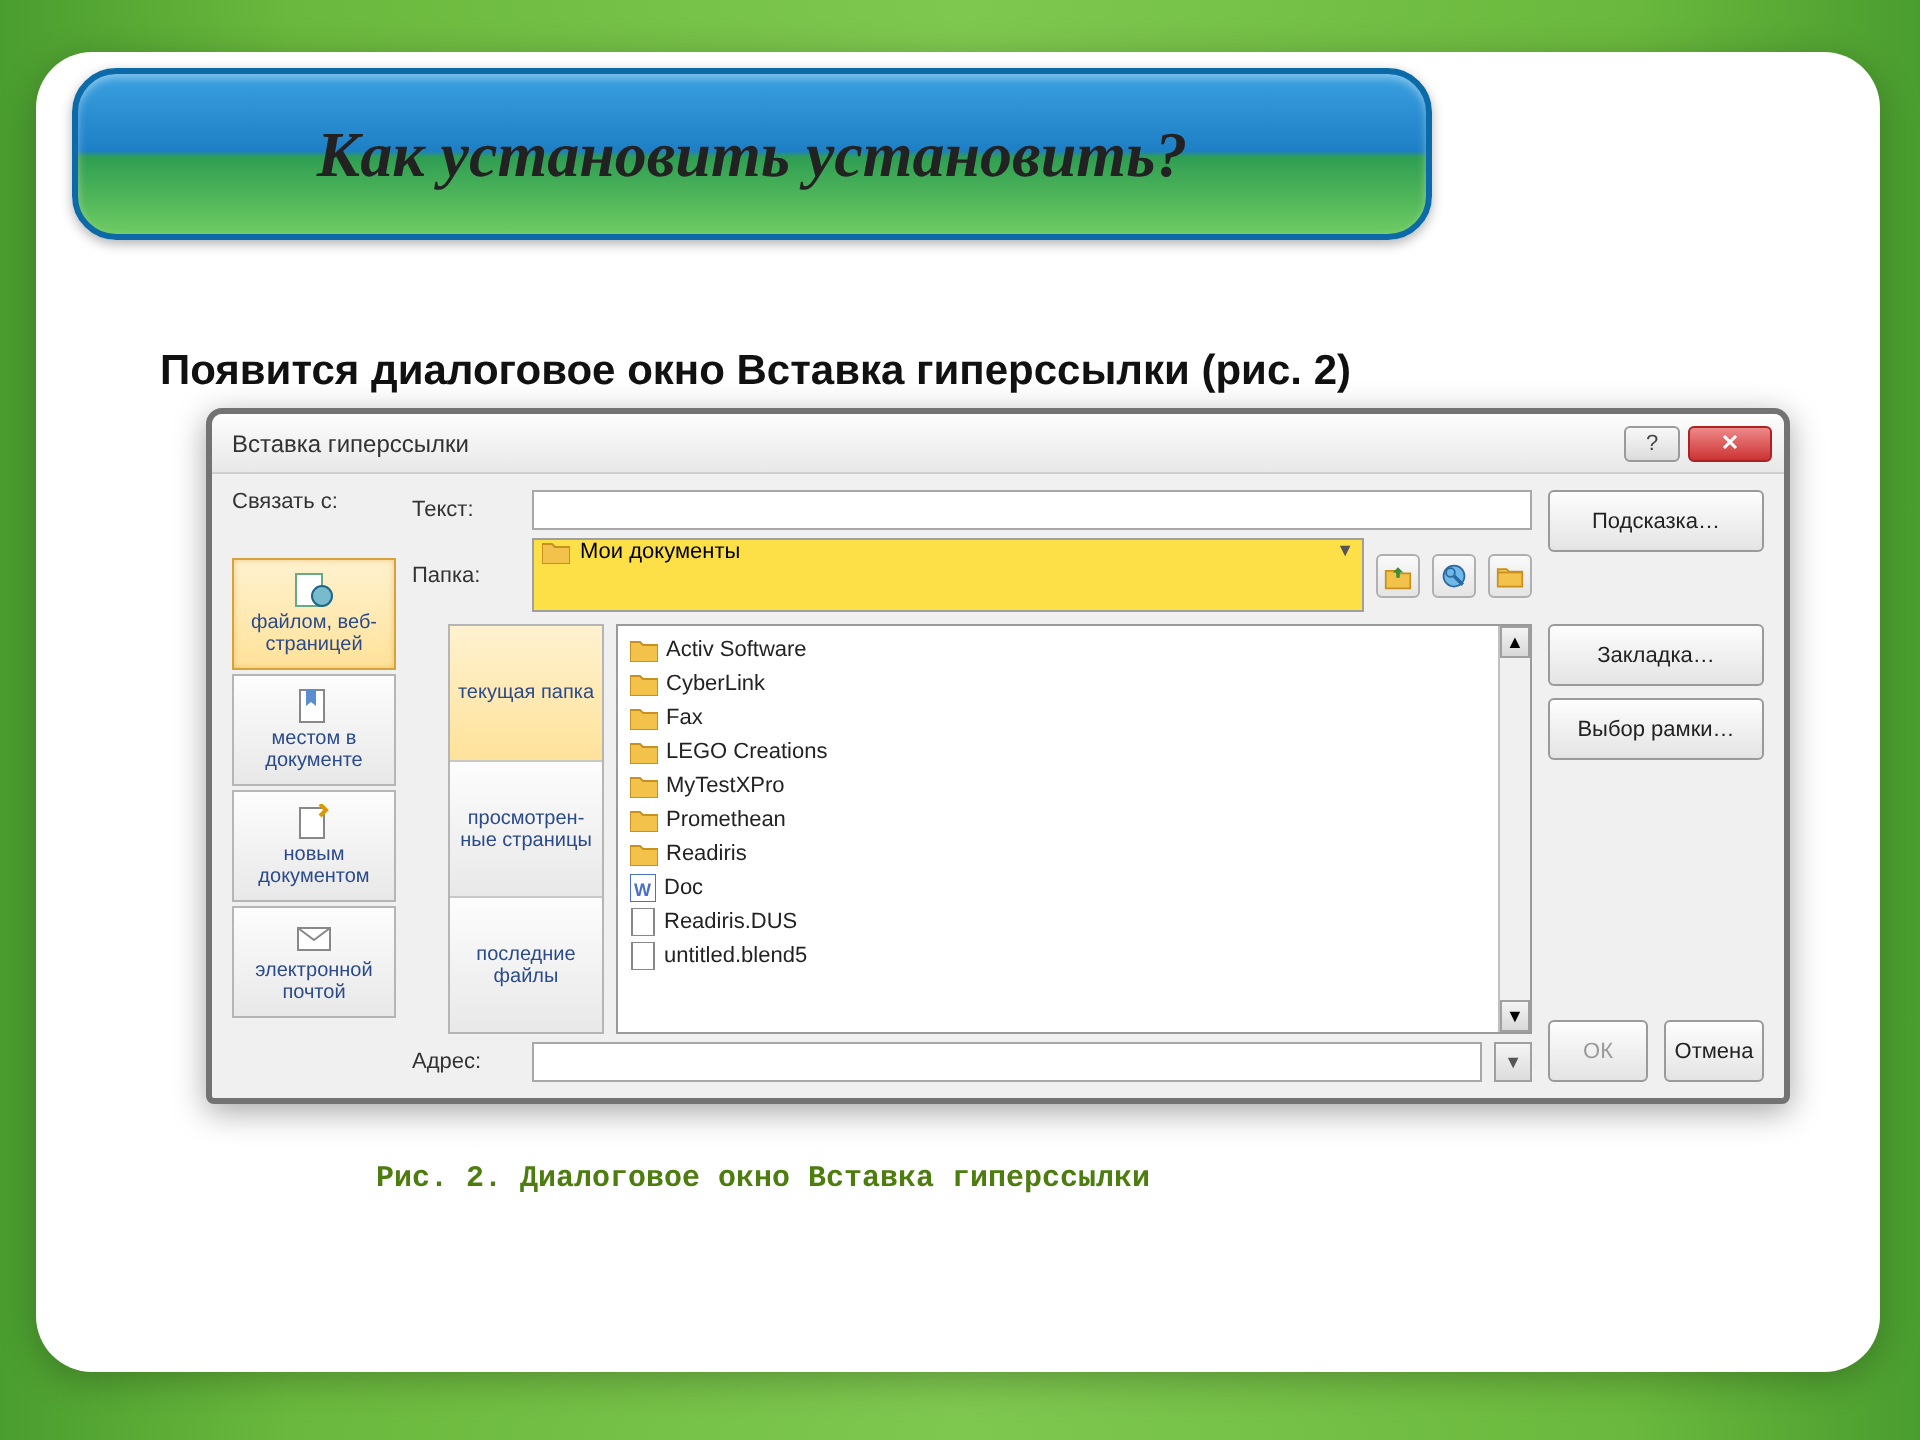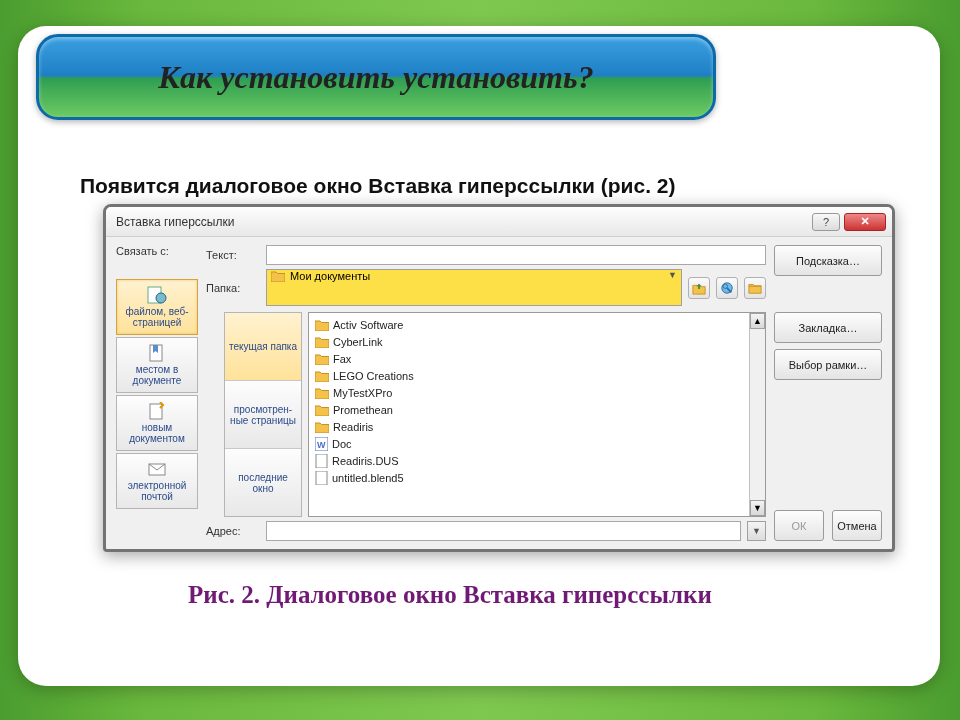--- a/index.html
+++ b/index.html
@@ -42,24 +42,24 @@
     position: absolute;
     left: 62px; top: 148px;
     font-family: Arial, sans-serif;
     font-size: 21px;
     font-weight: bold;
     color: #111;
   }
   .caption {
     position: absolute;
     left: 170px; top: 555px;
-    font-family: Liberation Serif, serif;
-    font-size: 25px;
+    font-family: Liberation Mono, monospace;
+    font-size: 15px;
     font-weight: bold;
-    color: #701a75;
+    color: #4d7c0f;
   }
 
   
   .dialog {
     position: absolute;
     left: 85px; top: 178px;
     width: 792px; height: 348px;
     background: #f0f0f0;
     border: 3px solid #737373;
     border-radius: 8px 8px 4px 4px;
@@ -320,21 +320,21 @@
                 <path d="M1 4 h5 l1.5 1.5 H15 V14 H1 z" fill="#f3c24a" stroke="#c89020"></path>
                 <path d="M1 6 H15" stroke="#c89020"></path>
               </svg>
           </div>
         </div>
 
         <div class="browse-area">
           <div class="view-tabs">
             <div class="view-tab selected">текущая папка</div>
             <div class="view-tab">просмотрен-ные страницы</div>
-            <div class="view-tab">последние окно</div>
+            <div class="view-tab">последние файлы</div>
           </div>
 
           <div class="file-pane">
             <div class="file-list">
               <div class="item">
                   <svg class="folder-ico" viewBox="0 0 14 12">
                     <path d="M0 2 h5 l1.5 1.5 H14 V12 H0 z" fill="#f3c24a" stroke="#c89020"></path>
                   </svg>
                   <span>Activ Software</span>
                 </div>

